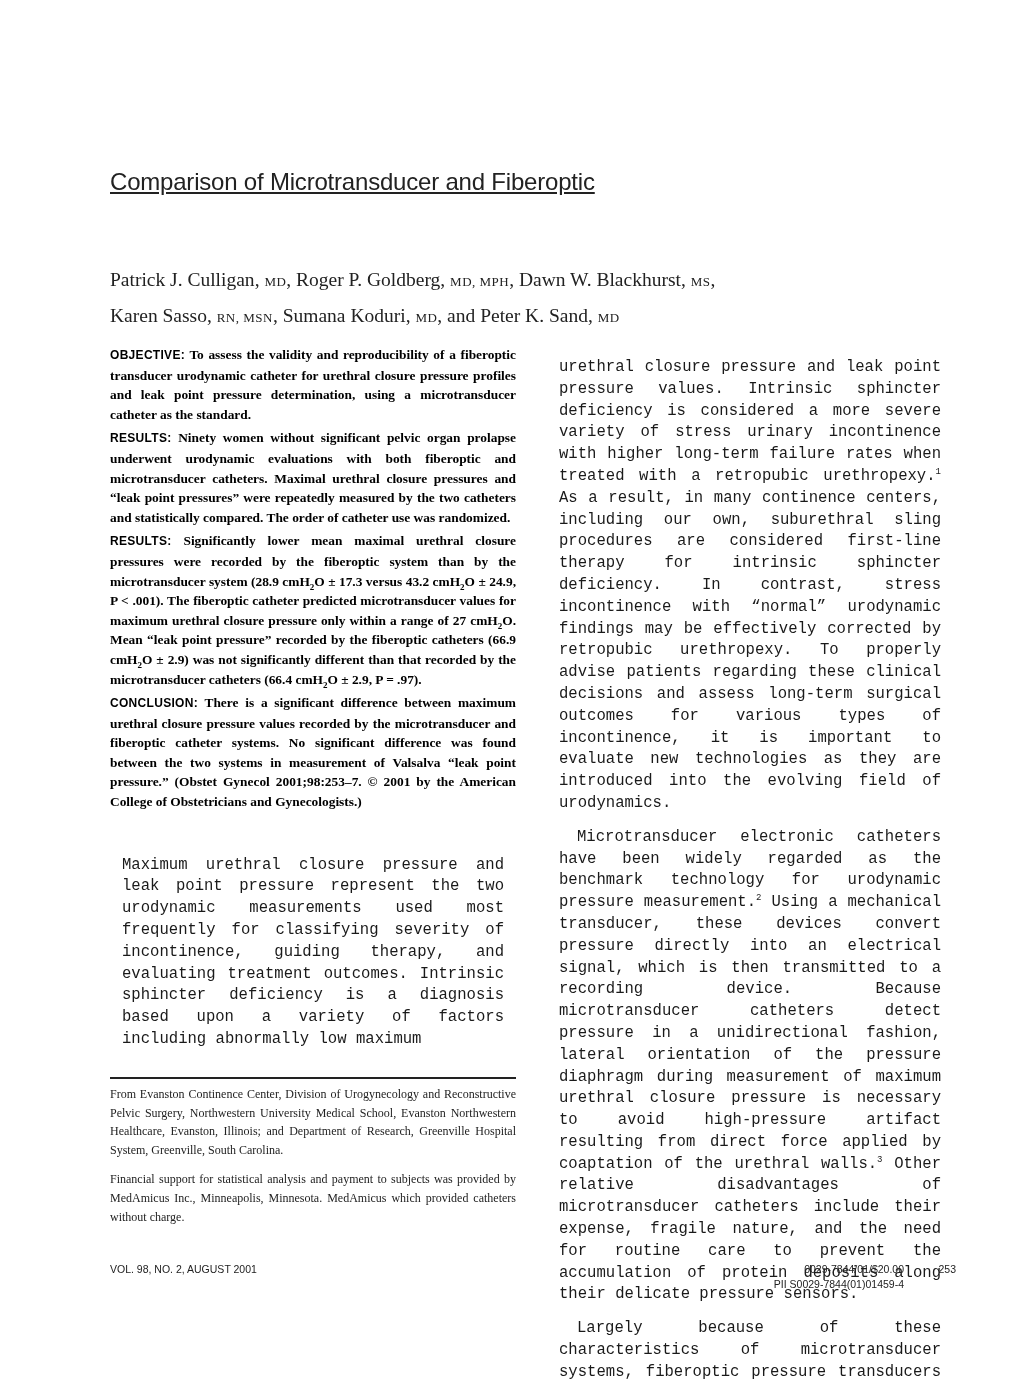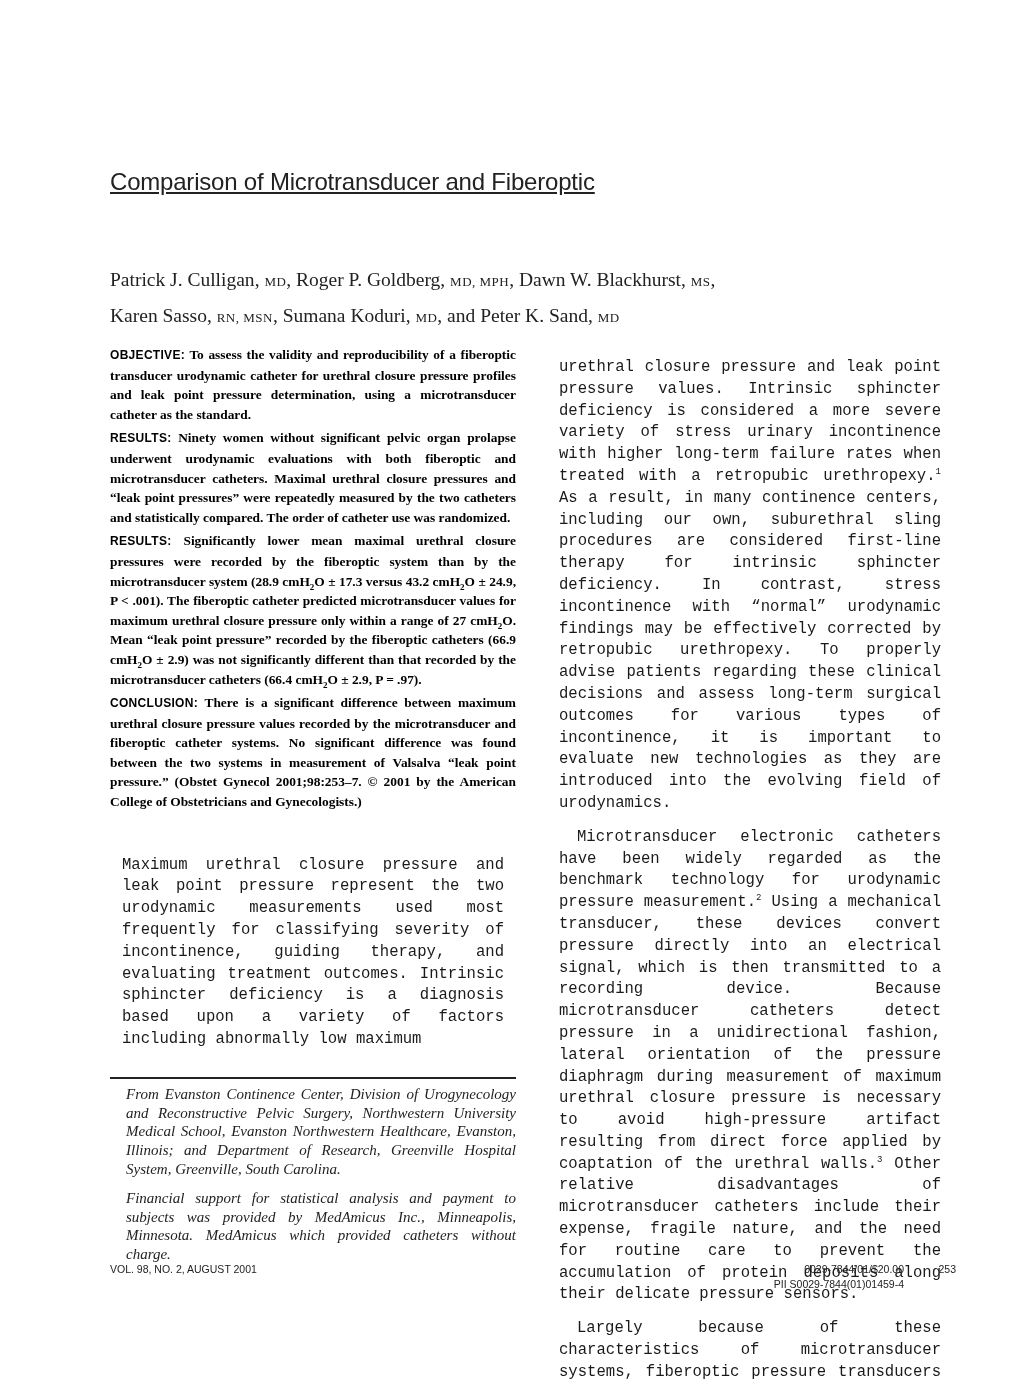--- a/index.html
+++ b/index.html
@@ -24,22 +24,22 @@
     font-family: "Liberation Sans", sans-serif; font-weight: bold; font-size: 12px; letter-spacing: 0.3px;
   }
   .body-text {
     font-family: Liberation Mono, monospace; font-size: 15.6px; line-height: 21.8px;
     text-align: justify; margin: 12px; color: #1a1a1a;
   }
   .indent { text-indent: 18px; }
   .intro { margin-top: 43px; }
   .rule { border-top: 2px solid #222; margin-top: 26px; margin-bottom: 6px; }
   .footnote {
-    font-family: "Liberation Serif", serif; font-style: italic; font-size: 15px; line-height: 18.8px;
-    text-align: justify; margin: 0 0 10px 16px; color: #222;
+    font-family: "Liberation Serif", serif; font-size: 12px; line-height: 18.8px;
+    text-align: justify; margin: 0 0 10px 0; color: #222;
   }
   sup { font-size: 9px; line-height: 0; }
   sub { font-size: 9px; line-height: 0; }
   .footer {
     position: absolute; left: 110px; top: 1262px; width: 846px;
     font-family: "Liberation Sans", sans-serif; font-size: 10.5px; line-height: 15px; color: #222;
   }
   .footer .left { position: absolute; left: 0; top: 0; text-align: right; }
   .footer .right { position: absolute; right: 52px; top: 0; text-align: right; }
   .footer .pagenum { position: absolute; right: 0; top: 0; font-weight: normal; }

